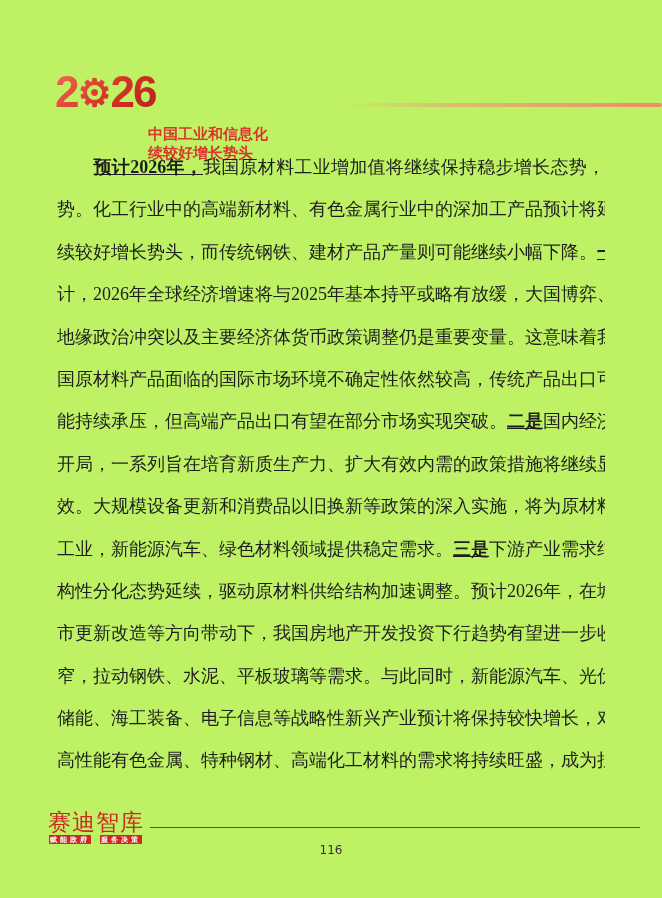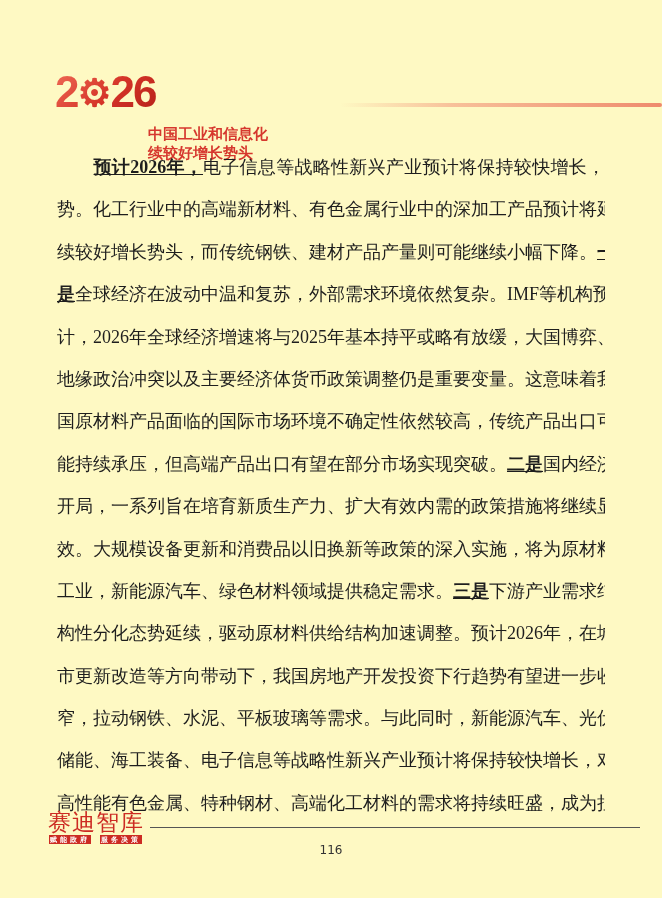--- a/index.html
+++ b/index.html
@@ -1,19 +1,19 @@
 <!DOCTYPE html>
 <html><head>
 <meta charset="utf-8">
 <style>
   html,body{margin:0;padding:0;background:#ffffff;}
   .page{
     position:relative;
     width:662px;height:898px;
-    background:#fef9c3;
+    background:#bef264;
     font-family:"Liberation Serif",serif;
     overflow:hidden;
   }
   
   .header{position:absolute;left:55px;top:70px;height:50px;}
   .logo-year{
     position:absolute;left:0;top:0;
     font-family:"Liberation Sans",sans-serif;
     font-weight:bold;
     font-size:44px;line-height:44px;
@@ -98,24 +98,23 @@
   <div class="header">
     <div class="logo-year"><span>2</span><span class="gear">⚙</span><span>26</span></div>
     <div class="header-series">
       <div>中国工业和信息化</div>
       <div>续较好增长势头</div>
     </div>
   </div>
   <div class="header-rule"></div>
 
   <div class="body-text">
-    <div class="tline"><span>　　</span><b>预计2026年，</b><span>电子信息等战略性新兴产业预计将保持较快增长，</span></div>
+    <div class="tline"><span>　　</span><b>预计2026年，</b><span>我国原材料工业增加值将继续保持稳步增长态势，</span></div>
     <div class="tline"><span>势。化工行业中的高端新材料、有色金属行业中的深加工产品预计将延</span><b></b><span></span></div>
     <div class="tline"><span>续较好增长势头，而传统钢铁、建材产品产量则可能继续小幅下降。</span><b>一</b><span></span></div>
-    <div class="tline"><span></span><b>是</b><span>全球经济在波动中温和复苏，外部需求环境依然复杂。IMF等机构预</span></div>
     <div class="tline"><span>计，2026年全球经济增速将与2025年基本持平或略有放缓，大国博弈、</span><b></b><span></span></div>
     <div class="tline"><span>地缘政治冲突以及主要经济体货币政策调整仍是重要变量。这意味着我</span><b></b><span></span></div>
     <div class="tline"><span>国原材料产品面临的国际市场环境不确定性依然较高，传统产品出口可</span><b></b><span></span></div>
     <div class="tline"><span>能持续承压，但高端产品出口有望在部分市场实现突破。</span><b>二是</b><span>国内经济</span></div>
     <div class="tline"><span>开局，一系列旨在培育新质生产力、扩大有效内需的政策措施将继续显</span><b></b><span></span></div>
     <div class="tline"><span>效。大规模设备更新和消费品以旧换新等政策的深入实施，将为原材料</span><b></b><span></span></div>
     <div class="tline"><span>工业，新能源汽车、绿色材料领域提供稳定需求。</span><b>三是</b><span>下游产业需求结</span></div>
     <div class="tline"><span>构性分化态势延续，驱动原材料供给结构加速调整。预计2026年，在城</span><b></b><span></span></div>
     <div class="tline"><span>市更新改造等方向带动下，我国房地产开发投资下行趋势有望进一步收</span><b></b><span></span></div>
     <div class="tline"><span>窄，拉动钢铁、水泥、平板玻璃等需求。与此同时，新能源汽车、光伏</span><b></b><span></span></div>

